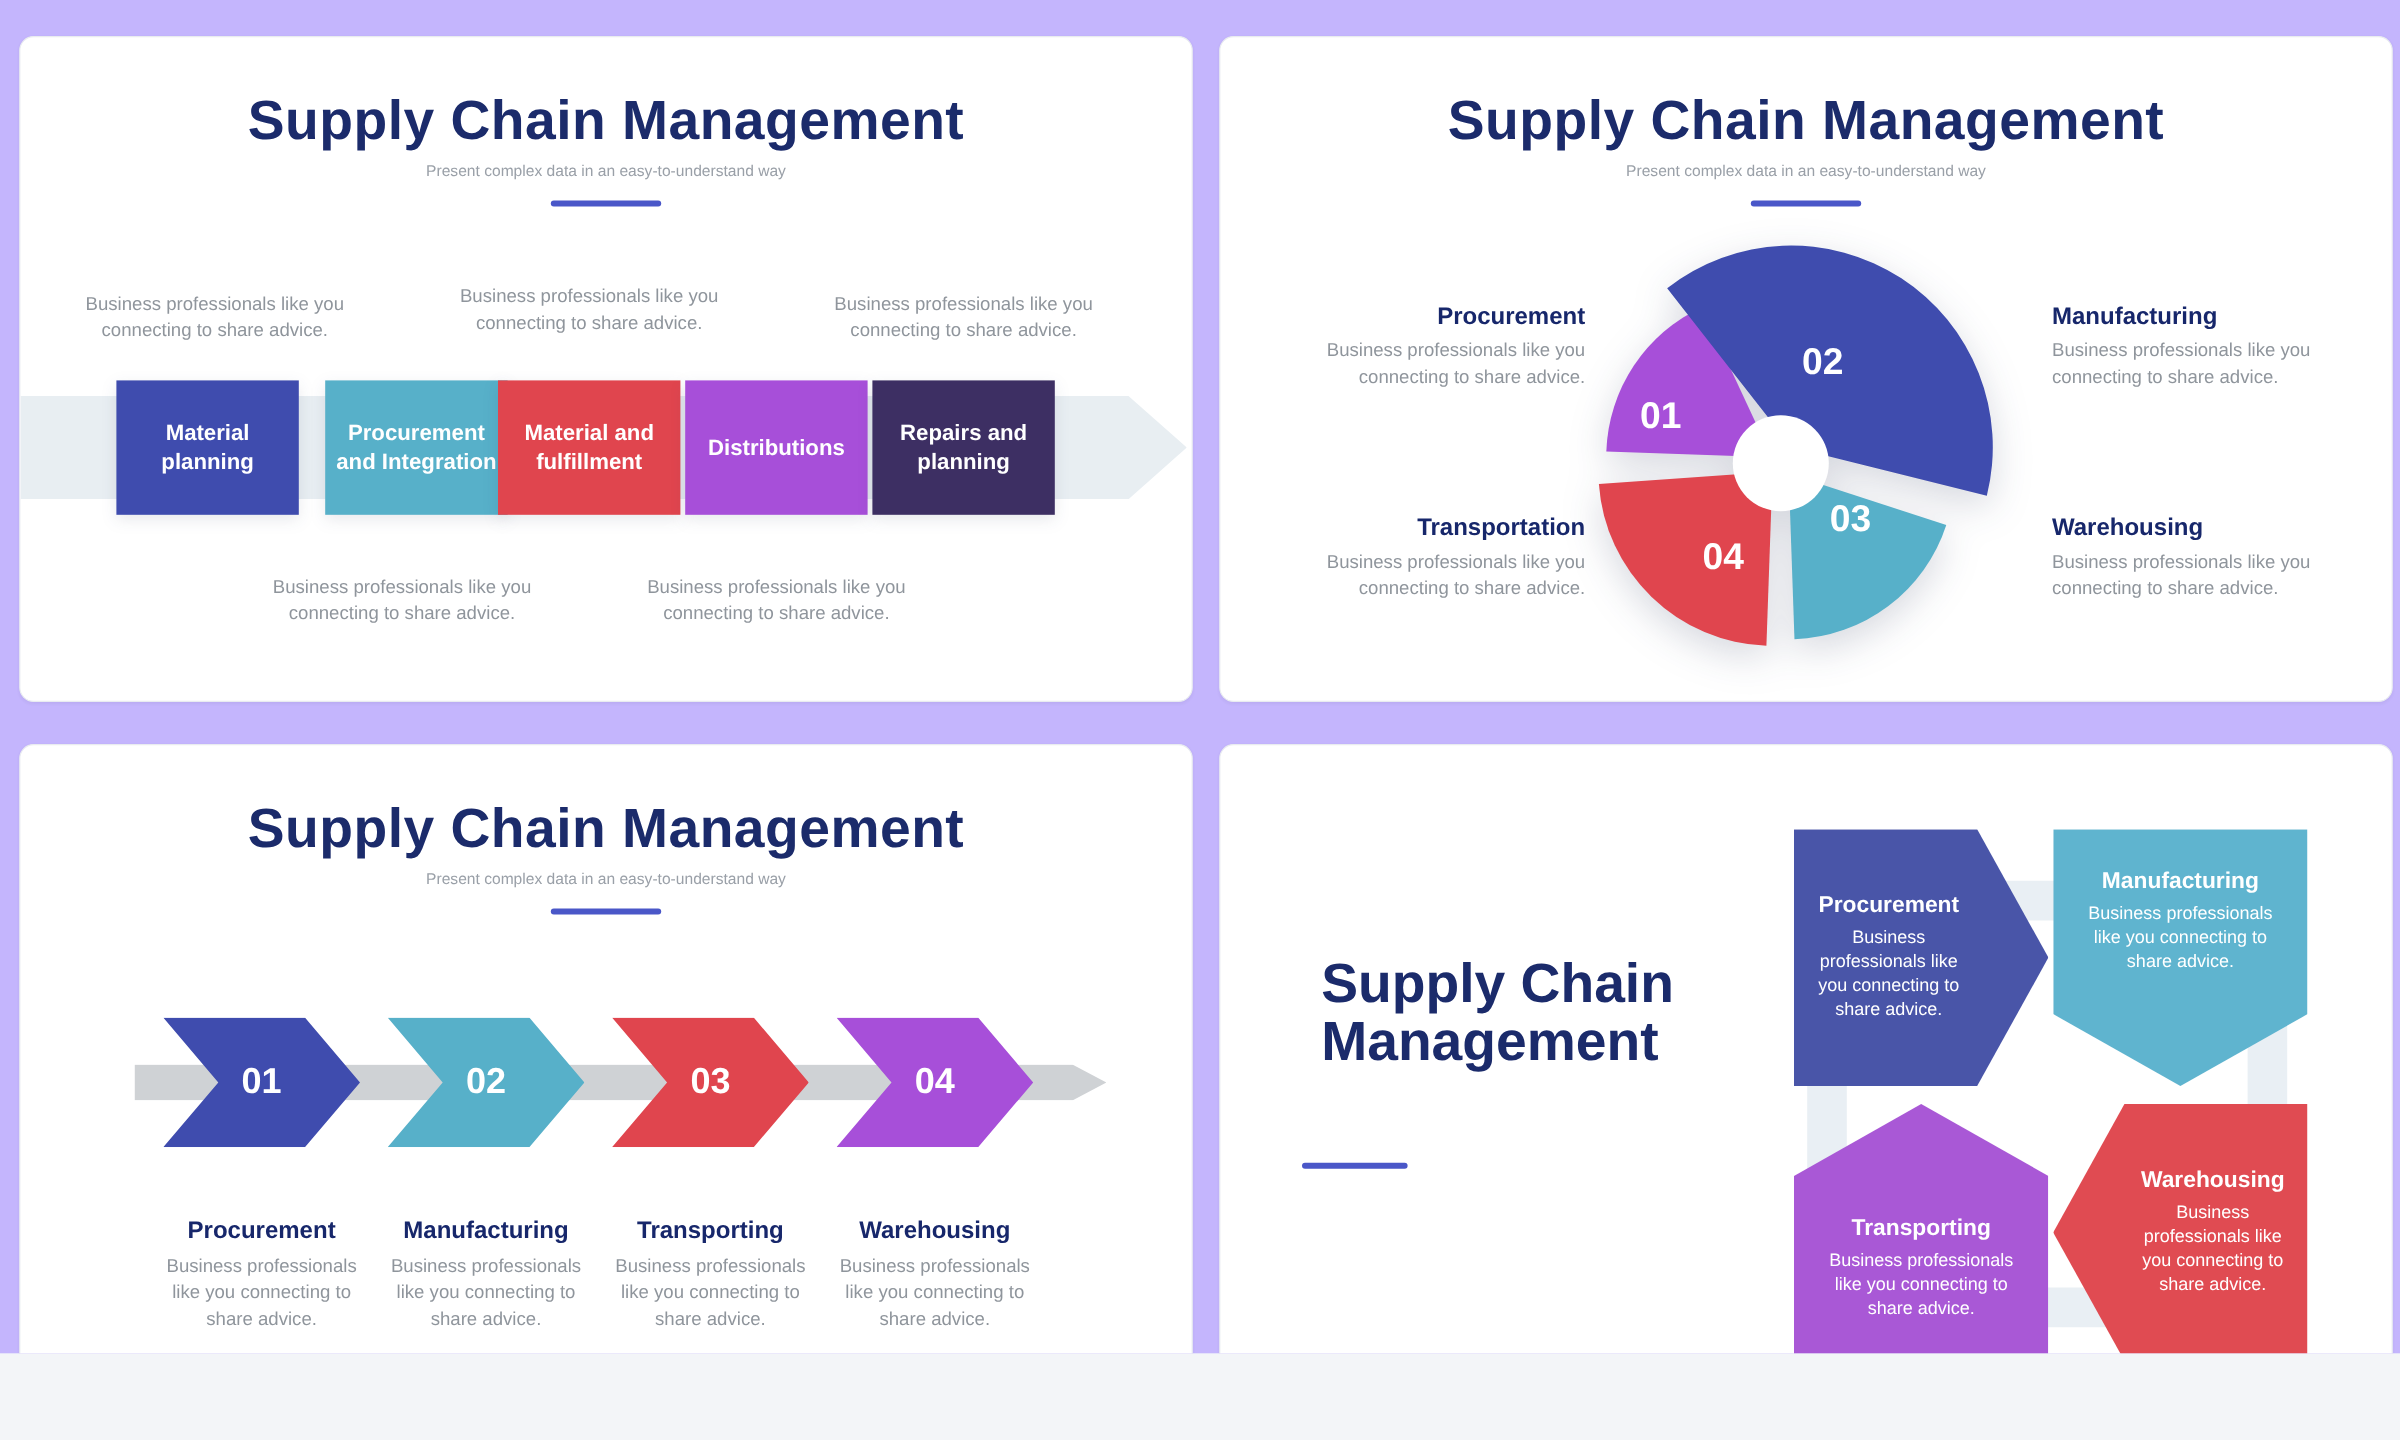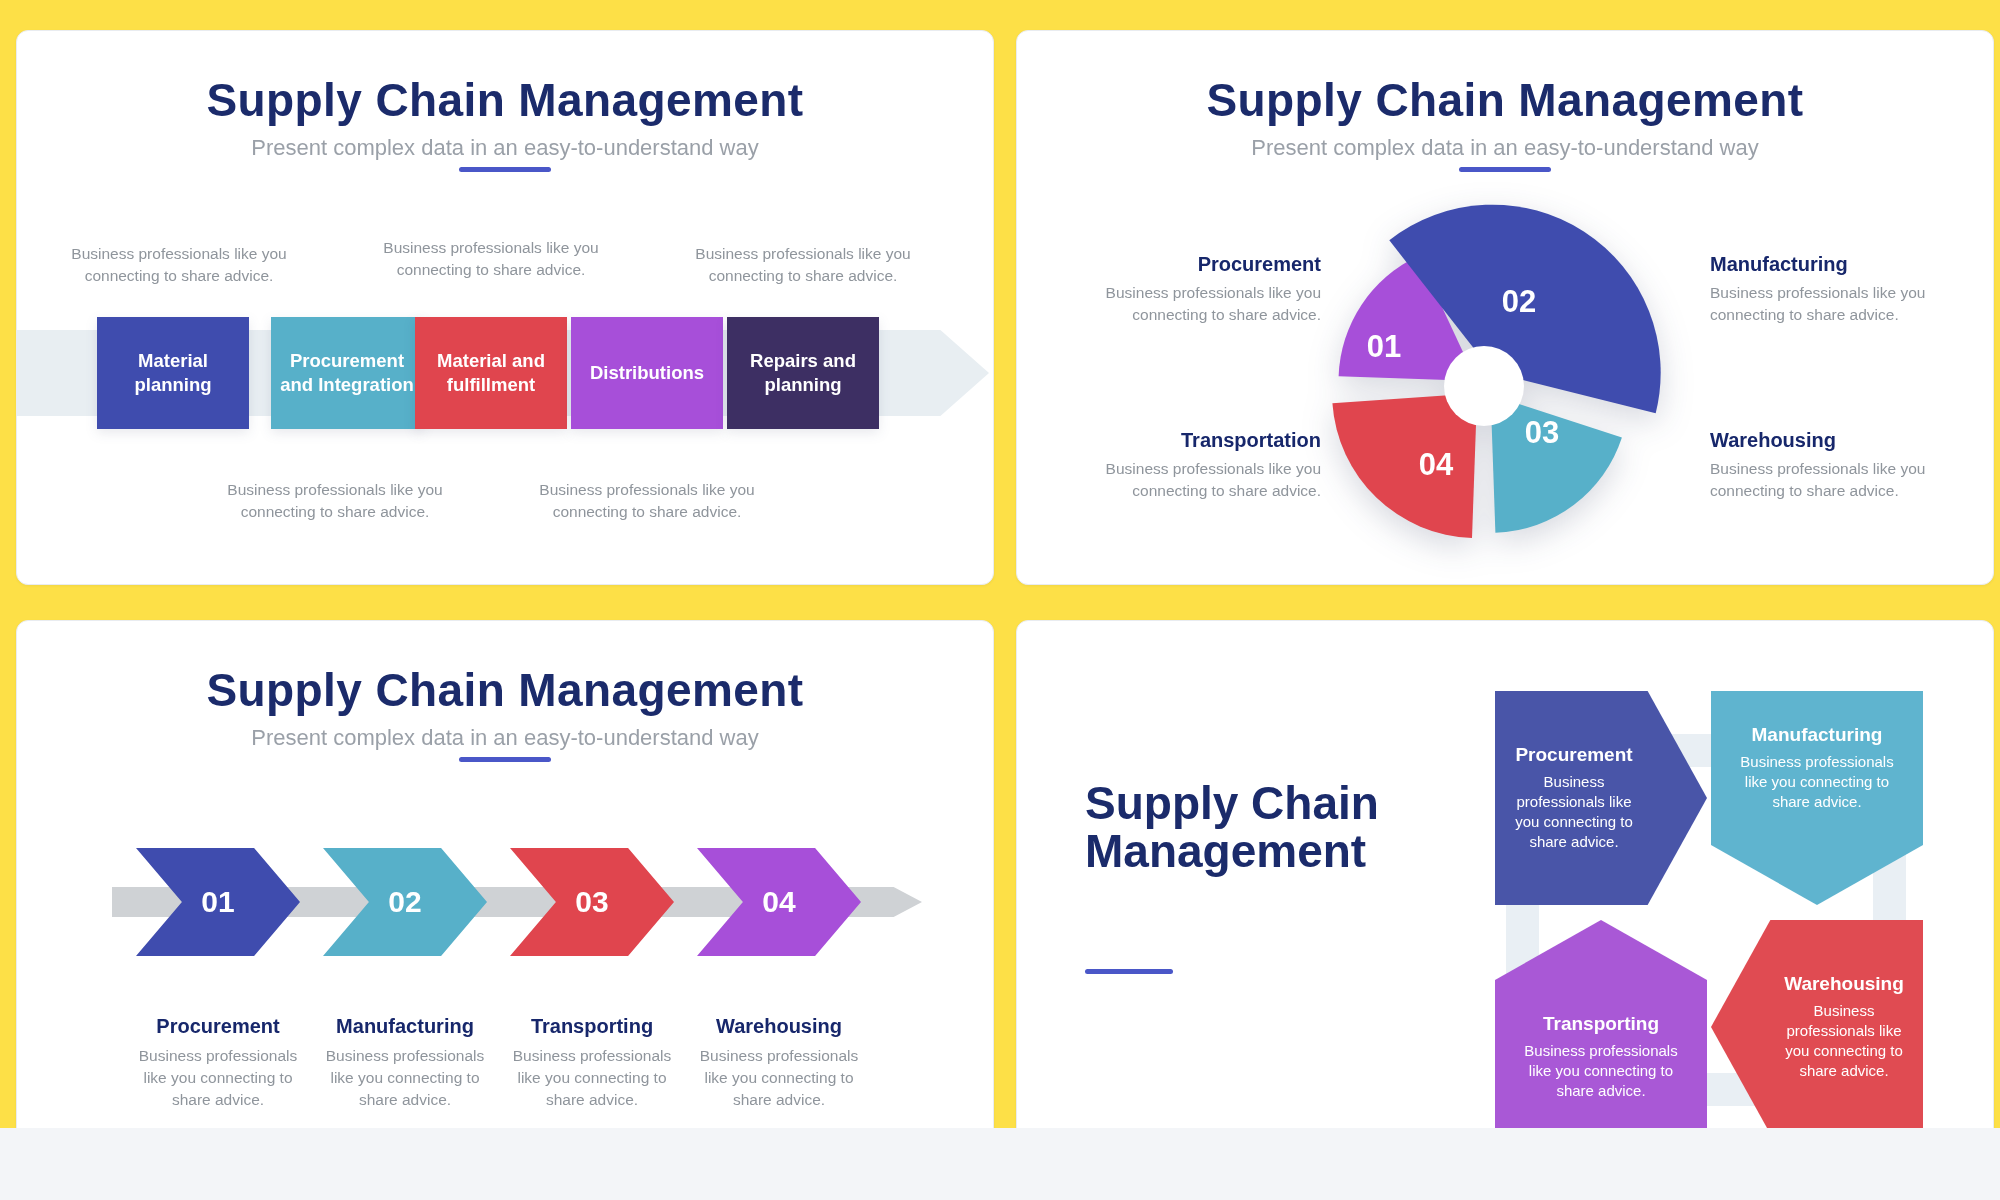--- a/index.html
+++ b/index.html
@@ -1,26 +1,26 @@
 <!DOCTYPE html>
 <html><head>
 <meta charset="utf-8">
 <style>
   html,body{margin:0;padding:0;background:#f3f5f8;font-family:"Liberation Sans",sans-serif;}
-  #canvas{position:relative;width:2000px;height:1128px;background:#fde047;overflow:hidden;}
+  #canvas{position:relative;width:2000px;height:1128px;background:#c4b5fd;overflow:hidden;}
   .card{position:absolute;background:#ffffff;border:1px solid #e9ecf0;border-radius:12px;box-shadow:0 1px 3px rgba(16,24,40,.05);}
   #card1{left:16px;top:30px;width:976px;height:553px;}
   #card2{left:1016px;top:30px;width:976px;height:553px;}
   #card3{left:16px;top:620px;width:976px;height:566px;}
   #card4{left:1016px;top:620px;width:976px;height:566px;}
 
   .slide-title{position:absolute;left:0;right:0;top:42px;margin:0;text-align:center;
     font-size:46px;font-weight:bold;color:#1b2b6b;letter-spacing:.4px;}
   .subtitle{position:absolute;left:0;right:0;top:104px;margin:0;text-align:center;
-    font-size:22px;color:#9aa0a8;}
+    font-size:13px;color:#9aa0a8;}
   .underline{position:absolute;left:50%;transform:translateX(-50%);top:136px;width:92px;height:5px;border-radius:3px;}
 
   .note{position:absolute;width:250px;font-size:15.5px;line-height:1.42;color:#8f959c;text-align:center;}
 
   
   .flow-band{position:absolute;left:0;top:299px;width:972px;height:86px;
     clip-path:polygon(0 0,95% 0,100% 50%,95% 100%,0 100%);}
   .step-box{position:absolute;top:286px;width:152px;height:112px;display:flex;align-items:center;justify-content:center;
     text-align:center;color:#fff;font-weight:bold;font-size:18.5px;line-height:1.3;padding:0 8px;box-sizing:border-box;
     filter:drop-shadow(0 4px 6px rgba(30,40,80,.10));}
@@ -39,21 +39,21 @@
   .chev-band{position:absolute;left:95px;top:266px;width:810px;height:30px;
     clip-path:polygon(0 0,96.5% 0,100% 50%,96.5% 100%,0 100%);}
   .chev{position:absolute;top:227px;width:164px;height:108px;display:flex;align-items:center;justify-content:center;
     color:#fff;font-size:30px;font-weight:bold;
     clip-path:polygon(0 0,72% 0,100% 50%,72% 100%,0 100%,28% 50%);
     filter:drop-shadow(0 4px 6px rgba(30,40,80,.12));}
   .step-label{position:absolute;top:394px;width:180px;margin:0;text-align:center;font-size:20px;font-weight:bold;color:#17276b;}
   .step-note{position:absolute;top:424px;width:170px;font-size:15.5px;line-height:1.42;color:#8f959c;text-align:center;}
 
   
-  .big-title{position:absolute;left:68px;top:158px;margin:0;font-size:46px;line-height:1.05;font-weight:bold;color:#1b2b6b;}
+  .big-title{position:absolute;left:68px;top:158px;margin:16px;font-size:46px;line-height:1.05;font-weight:bold;color:#1b2b6b;}
   .big-title span{display:block;}
   .sub4{position:absolute;left:68px;top:284px;margin:0;font-size:18px;line-height:1.5;color:#9aa0a8;}
   .sub4 span{display:block;}
   .underline4{position:absolute;left:68px;top:348px;width:88px;height:5px;border-radius:3px;}
   .ring{position:absolute;left:489px;top:113px;width:400px;height:372px;box-sizing:border-box;
     border:33px solid #e9eff4;border-radius:12px;z-index:0;}
   .shape{position:absolute;width:212px;height:214px;color:#fff;z-index:1;
     filter:drop-shadow(0 4px 8px rgba(30,40,80,.10));}
   .shape .inner{position:absolute;inset:0;display:flex;flex-direction:column;justify-content:center;
     text-align:center;box-sizing:border-box;padding:10px 16px;}

